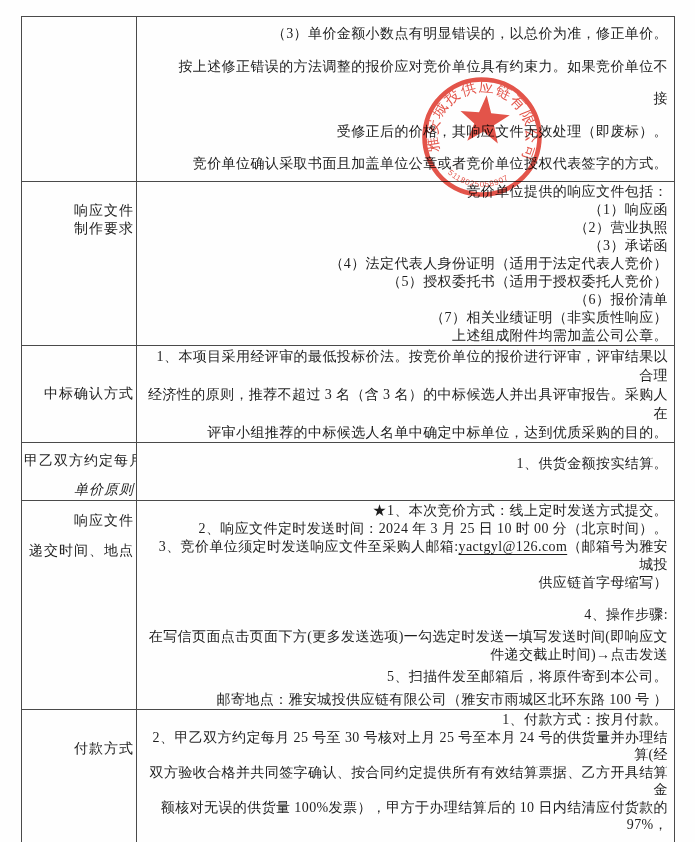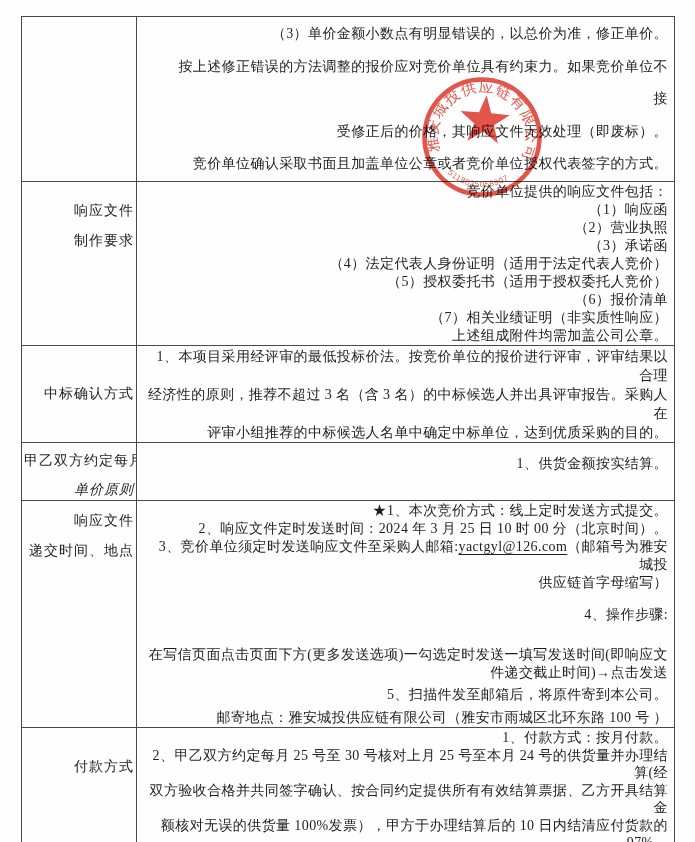--- a/index.html
+++ b/index.html
@@ -34,37 +34,37 @@
     width:110px;
     text-align:center;
     padding:0 2px;
   }
   td.cnt{
     padding:1px 6px 0 8px;
   }
   .lblline{white-space:nowrap;letter-spacing:1px;}
   
   tr.r1 td.lbl{padding-top:20px;}
-  tr.r1 .l2{margin-top:12px;}
+  tr.r1 .l2{margin-top:0;}
   tr.r2 td.lbl{vertical-align:middle;}
   tr.r3 td.lbl{padding-top:9px;}
   tr.r3 .l2{margin-top:11px;font-style:italic;}
   tr.r4 td.lbl{padding-top:11px;}
   tr.r4 .l2{margin-top:12px;}
   tr.r5 td.lbl{padding-top:30px;}
   
   tr.r0 .ln{line-height:32.5px;}
   tr.r0 .indent{text-indent:2em;}
   tr.r1 .ln{line-height:18.1px;}
   tr.r2 .ln{line-height:19px;}
   tr.r3 td.cnt{padding-top:11px;}
   tr.r3 .ln{line-height:19px;}
   tr.r4 .ln{line-height:18px;}
   tr.r4 .step-title{margin-top:14px;}
-  tr.r4 .step-para{margin-top:22px;line-height:20px;}
+  tr.r4 .step-para{margin-top:4px;line-height:20px;}
   tr.r4 .scan-line{margin-top:4px;}
   tr.r4 .mail-line{margin-top:5px;}
   tr.r5 .ln{line-height:17.5px;}
   .u{text-decoration:underline;text-underline-offset:3px;}
   
   .stamp{
     position:absolute;
     left:416px;top:71px;
     width:132px;height:132px;
     transform:rotate(5deg);

